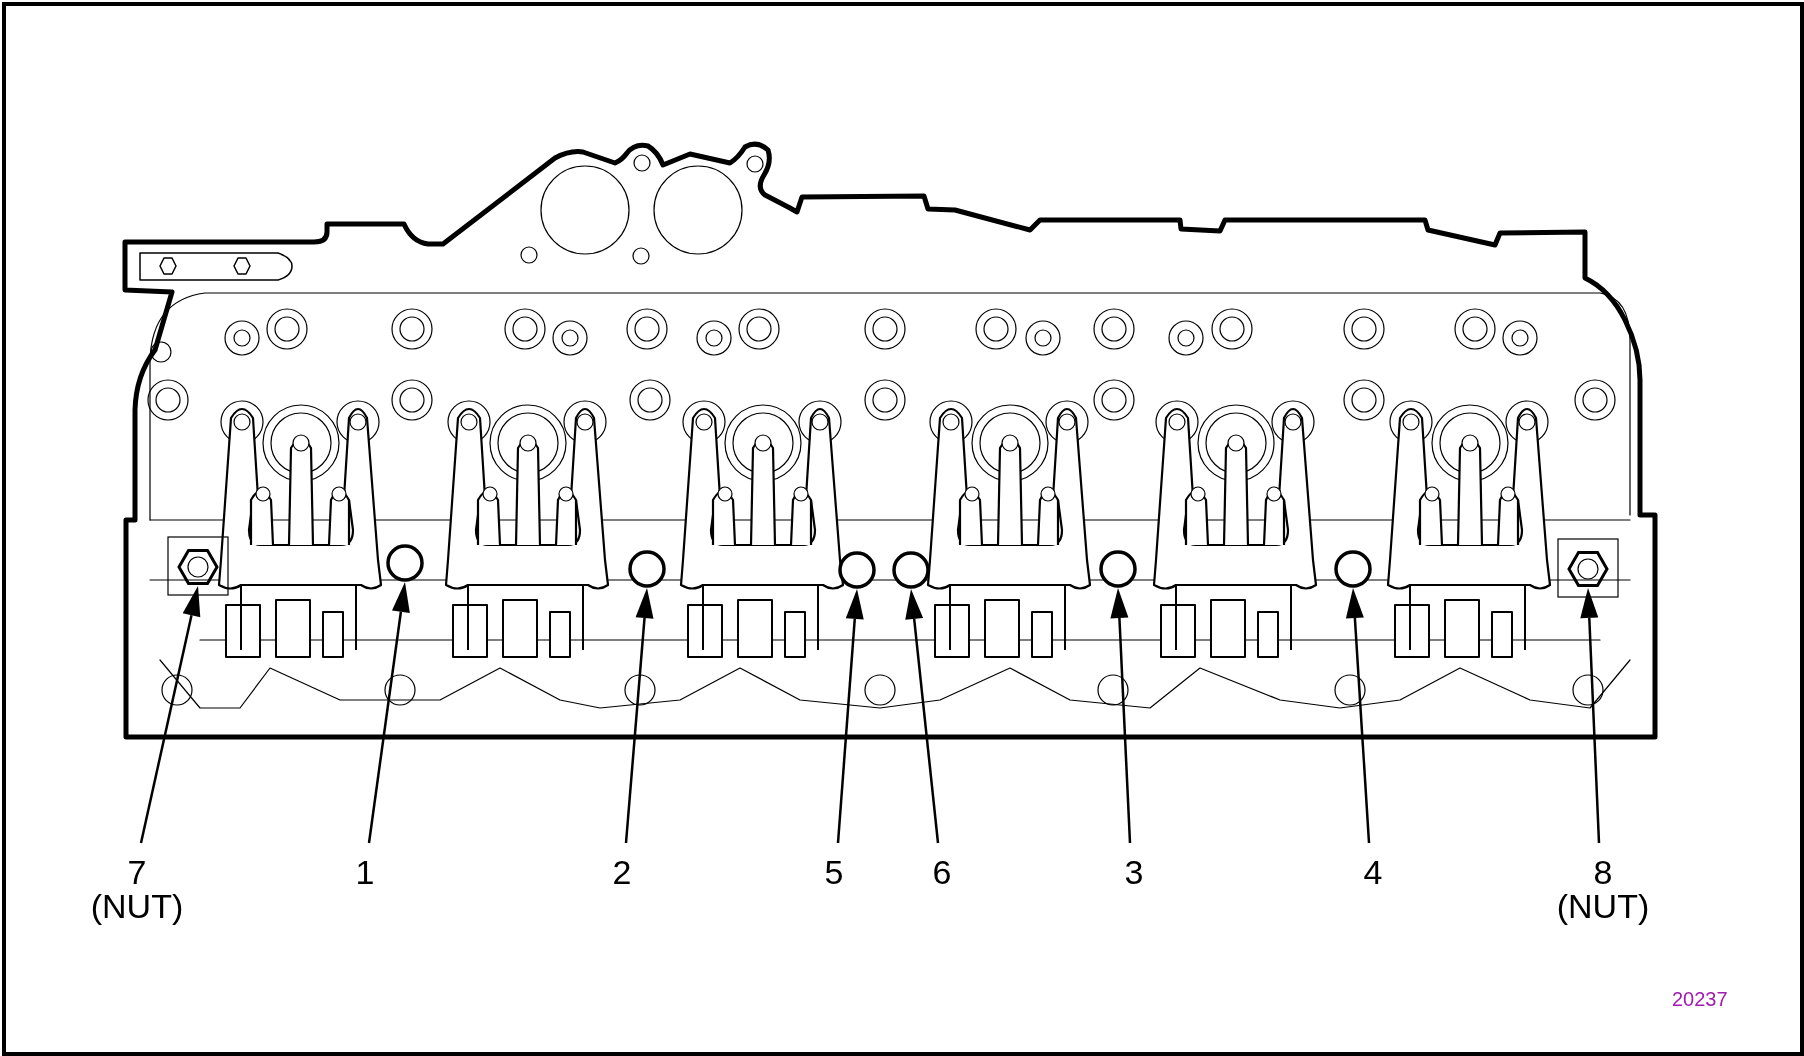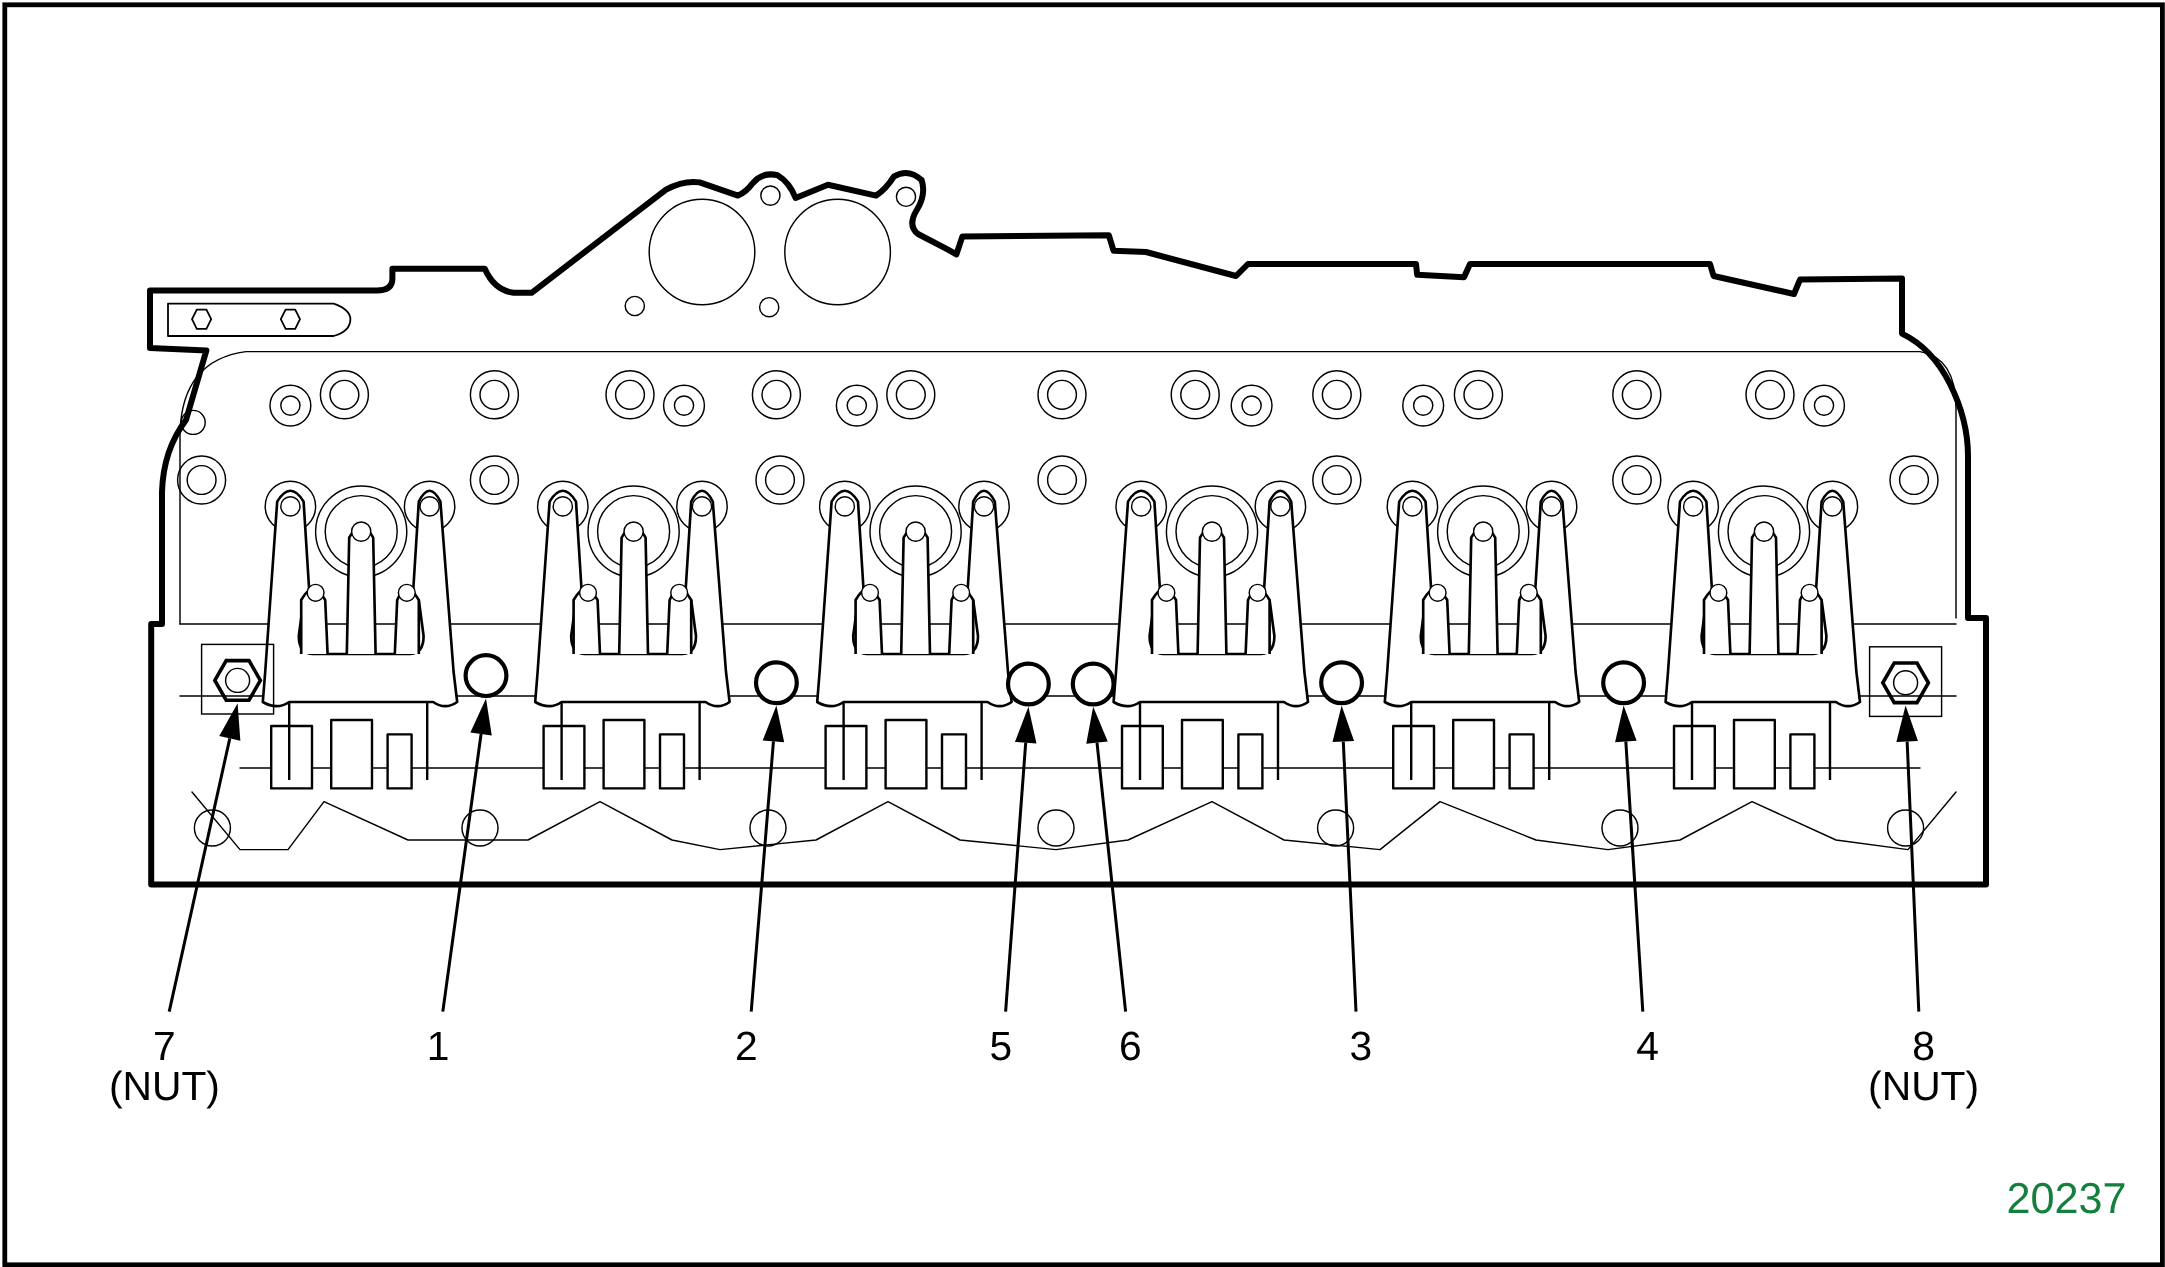--- a/index.html
+++ b/index.html
@@ -1,20 +1,20 @@
 <!DOCTYPE html>
 <html><head>
 <meta charset="utf-8">
 <style>
   html, body { margin: 0; padding: 0; background: #ffffff; }
   body { width: 1804px; height: 1056px; position: relative; overflow: hidden; font-family: "Liberation Sans", sans-serif; }
   #frame { position: absolute; left: 2px; top: 2px; width: 1794px; height: 1046px; border: 4px solid #000; box-sizing: content-box; }
   svg#art { position: absolute; left: 0; top: 0; }
   .lbl { position: absolute; font-family: "Liberation Sans", sans-serif; font-size: 34px; color: #000; text-align: center; line-height: 34px; white-space: pre; transform: translateX(-50%); }
-  .figno { position: absolute; font-family: "Liberation Sans", sans-serif; font-size: 36px; color: #15803d; line-height: 28px; }
+  .figno { position: absolute; font-family: "Liberation Sans", sans-serif; font-size: 20px; color: #a21caf; line-height: 28px; }
 </style>
 </head>
 <body>
 
 <div id="frame"></div>
 
 <svg id="art" width="1804" height="1056" viewBox="0 0 1804 1056" xmlns="http://www.w3.org/2000/svg">
   <g fill="none" stroke="#000" stroke-linejoin="round" stroke-linecap="round">
 
     <path stroke-width="5" d="M125,242 L314,242 Q327,242 327,232 L327,224 L404,224 Q412,242 428,244 L443,244 L555,158 Q570,150 583,152 L615,163 Q622,160 627,153 Q635,143 648,146 Q658,152 663,165 L690,154 L730,163 Q738,158 745,147 Q757,140 768,150 Q772,162 764,175 Q756,188 765,195 L790,208 L797,212 L802,197 L924,196 L928,209 L955,210 L1030,230 L1040,220 L1180,220 L1181,229 L1220,231 L1225,220 L1425,220 L1428,230 L1495,245 L1500,233 L1585,232 L1585,278 Q1610,290 1625,320 Q1640,350 1640,380 L1640,515 L1655,515 L1655,737 L126,737 L126,520 L135,520 L135,410 Q136,375 155,350 L172,292 L125,290 Z"></path>

